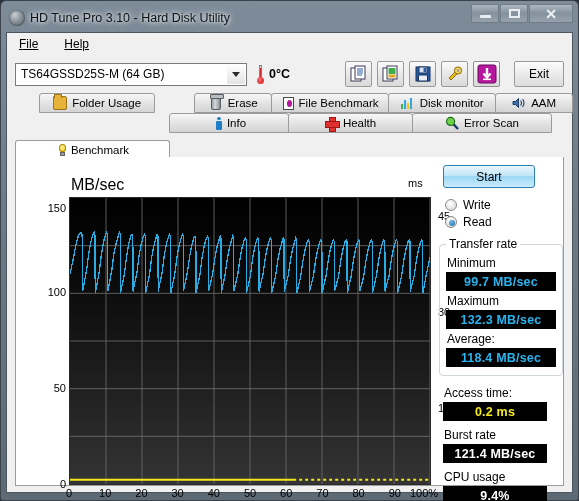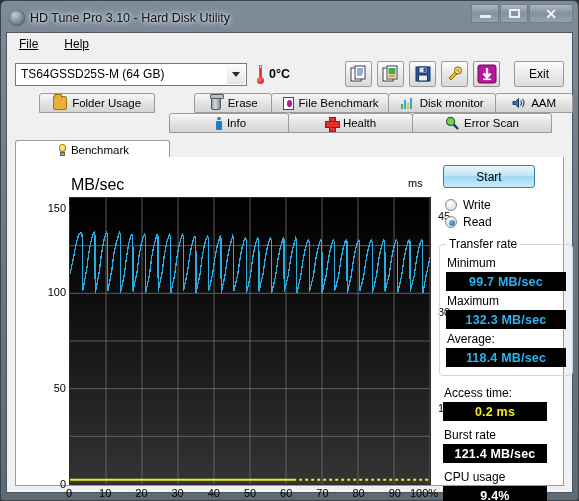--- a/index.html
+++ b/index.html
@@ -270,21 +270,21 @@
     display: flex; align-items: center; justify-content: center;
     font-size: 12.5px; font-weight: bold;
     letter-spacing: .2px;
   }
   .valbox.cyan { color: #28b4ee; }
   .valbox.yellow { color: #f3ea1b; }
   .valbox.white { color: #ffffff; }
   #lower-stats { margin: 10px 4px 0 6px; }
   #lower-stats .lbl { margin-top: 7px; }
   #lower-stats .valbox { width: 104px; }
-  fieldset.group .valbox { width: 120px; }
+  fieldset.group .valbox { width: 110px; }
 </style>
 </head>
 <body>
 
 <div id="window">
 
   <div id="titlebar">
     <div id="app-icon"></div>
     <div id="title-text">HD Tune Pro 3.10 - Hard Disk Utility</div>
     <div id="winbuttons">

